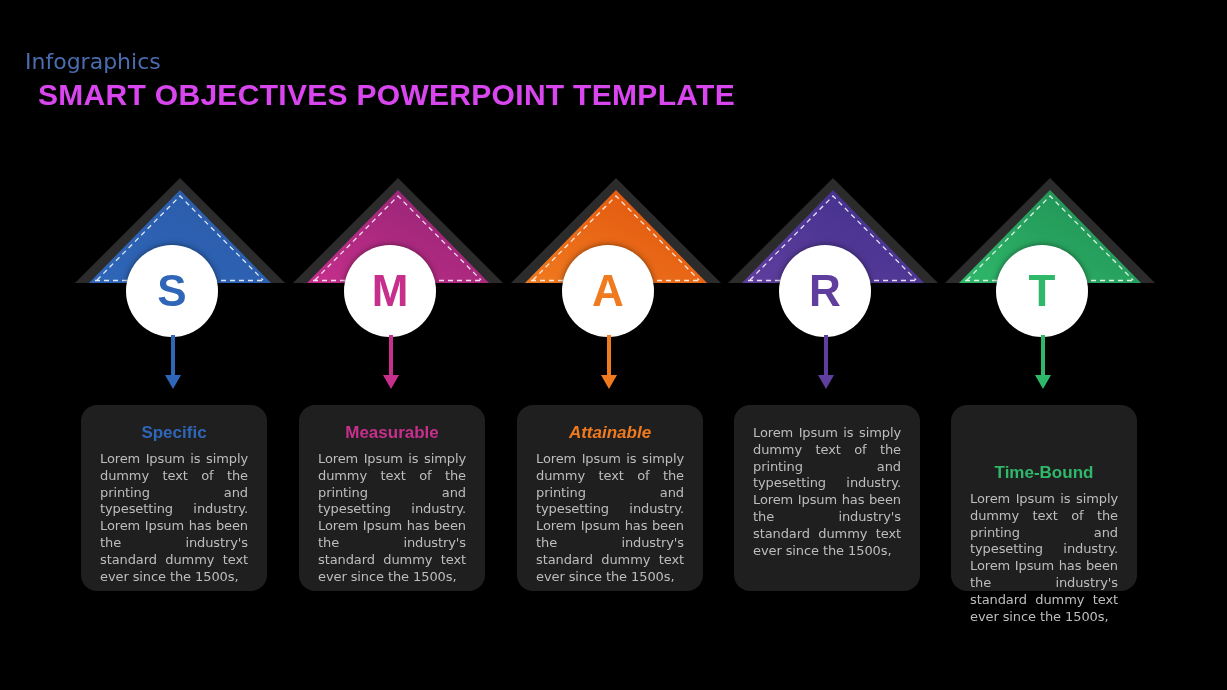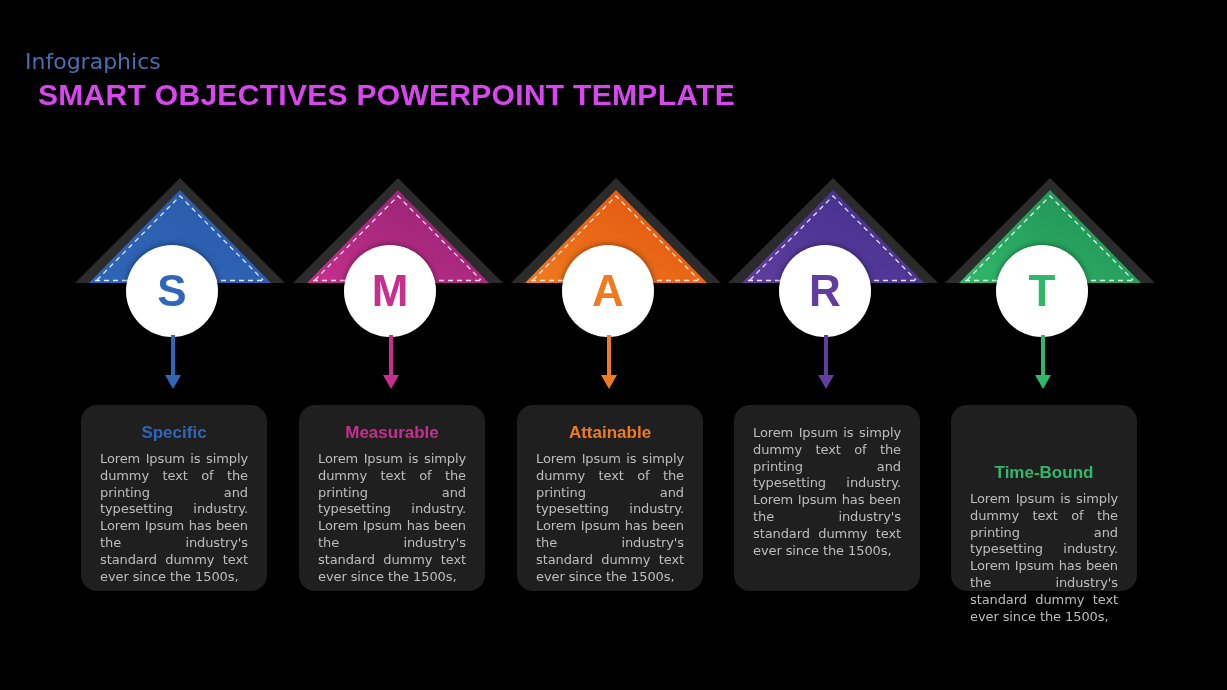--- a/index.html
+++ b/index.html
@@ -107,21 +107,21 @@
       <line x1="24" y1="104.5" x2="194" y2="104.5" stroke="#ffffff" stroke-opacity="0.85" stroke-width="1.3" stroke-dasharray="5,4"></line>
     </svg>
     <div class="circle">
       <span class="letter" style="color: rgb(240, 122, 31);">A</span>
     </div>
     <svg class="arrow" width="16" height="56" viewBox="0 0 16 56">
       <rect class="ashaft" x="6" y="0" width="4" height="42" fill="#f07a1f"></rect>
       <polygon class="ahead" points="0,40 16,40 8,54" fill="#f07a1f"></polygon>
     </svg>
     <div class="card">
-      <h3 class="heading" style="color: rgb(240, 122, 31);">Attainable</h3>
+      <h3 class="heading" style="color: rgb(240, 122, 31); font-style: italic;">Attainable</h3>
       <p class="body">Lorem Ipsum is simply dummy text of the printing and typesetting industry. Lorem Ipsum has been the industry's standard dummy text ever since the 1500s,</p>
     </div>
   </div>
     <div class="item" style="left: 724px;">
     <svg class="roof" width="218" height="110" viewBox="0 0 218 110">
       <defs>
         <linearGradient class="grad" x1="0" y1="1" x2="1" y2="0" id="g3">
           <stop offset="0" class="s1" stop-color="#5f3e9e"></stop>
           <stop offset="1" class="s2" stop-color="#3f2f8c"></stop>
         </linearGradient>

